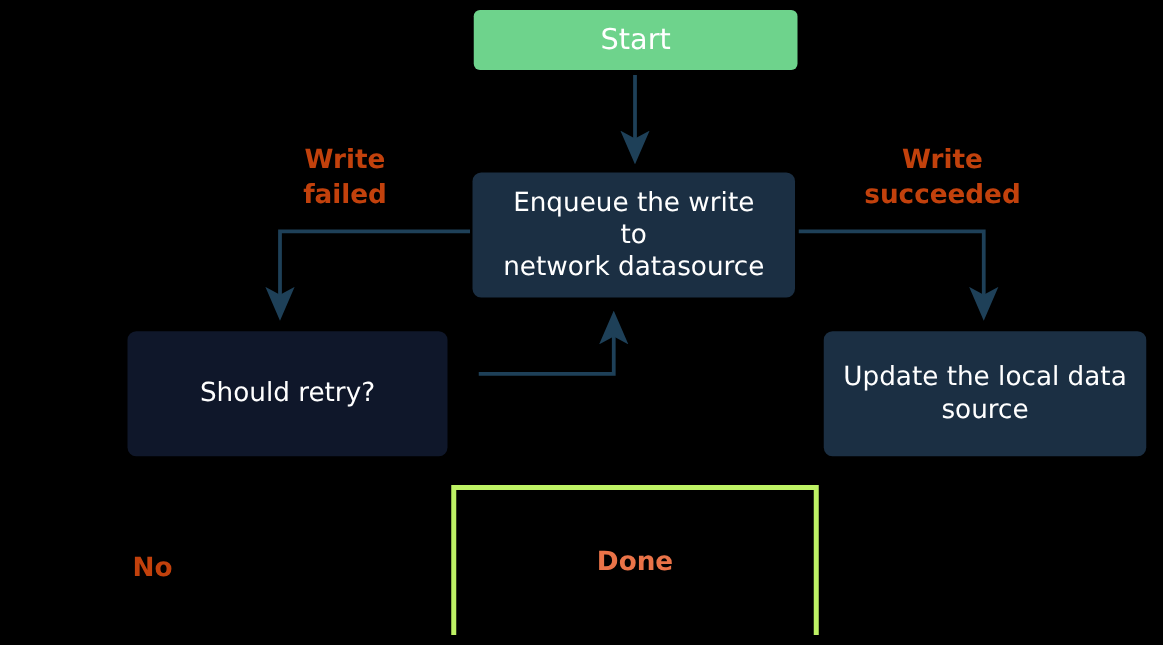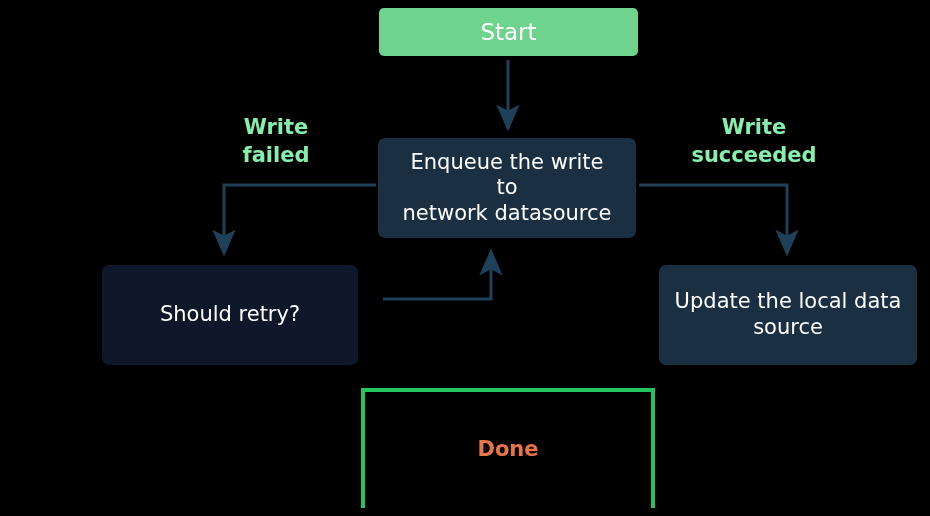--- a/index.html
+++ b/index.html
@@ -71,29 +71,29 @@
     font-size: 21px;
     font-weight: 400;
     padding: 0 12px;
   }
   .node-done {
     left: 361px;
     top: 388px;
     width: 294px;
     height: 124px;
     background: transparent;
-    border: 4px solid #22c55e;
+    border: 4px solid #bef264;
     border-radius: 0px;
     color: #EA7348;
     font-size: 21px;
     font-weight: 700;
   }
   .edge-label {
     position: absolute;
-    color: #86efac;
+    color: #c2410c;
     font-size: 21px;
     font-weight: 700;
     text-align: center;
     line-height: 1.32;
     white-space: pre-line;
   }
   .label-write-failed {
     left: 186px;
     top: 114px;
     width: 180px;
@@ -155,14 +155,15 @@
 
   <div class="node node-done">Done</div>
 
   <div class="edge-label label-write-failed">Write
 failed</div>
 
   <div class="edge-label label-write-succeeded">Write
 succeeded</div>
 
 
+  <div class="edge-label label-no">No</div>
 
 </div>
 
 </body></html>

